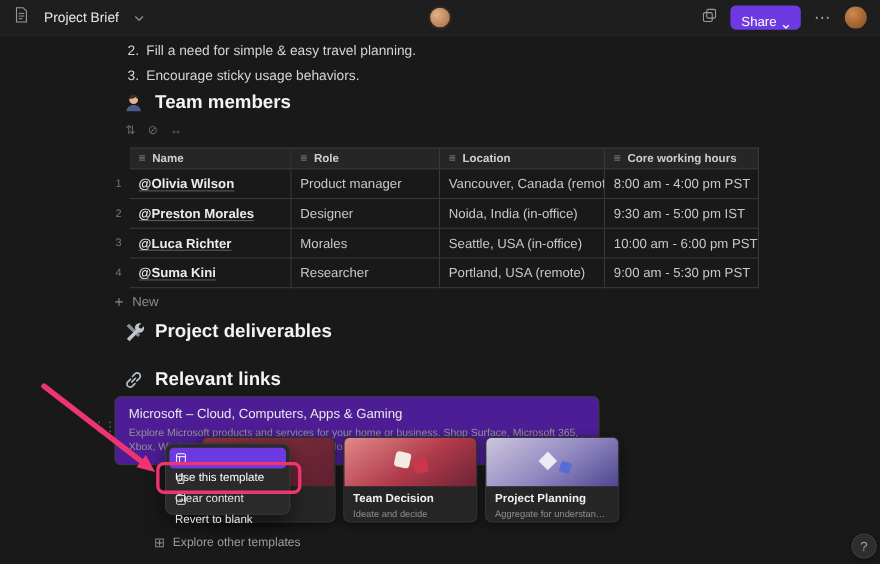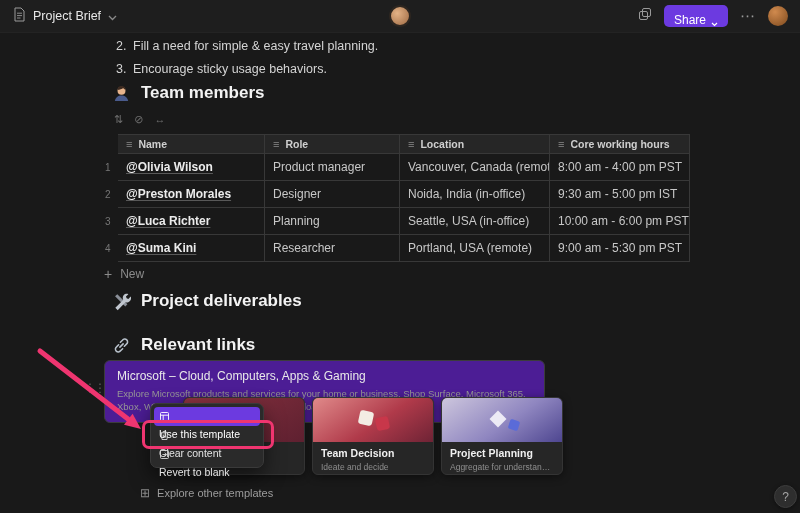--- a/index.html
+++ b/index.html
@@ -4,21 +4,21 @@
 <style>
   * { margin:0; padding:0; box-sizing:border-box; }
   body { width:800px; height:513px; overflow:hidden; background:#191919;
          font-family:"Liberation Sans", sans-serif; }
   .page { position:relative; width:800px; height:513px; background:#191919; overflow:hidden; }
 
   
   .topbar { position:absolute; top:0; left:0; right:0; height:33px; background:#1e1e1e;
             border-bottom:1px solid #232323; display:flex; align-items:center;
             justify-content:space-between; padding:0 12px; z-index:60; }
-  .tb-left { display:flex; align-items:center; gap:7px; }
+  .tb-left { display:flex; align-items:center; gap:14px; }
   .tb-title { font-size:12.5px; color:#e8e8e8; font-weight:500; }
   .tb-right { display:flex; align-items:center; gap:12px; }
   .share-btn { display:flex; align-items:flex-end; gap:5px; background:#6c3ae0; color:#fff;
                border:none; border-radius:5px; height:22px; padding:0 10px; font-size:12px;
                font-family:"Liberation Sans", sans-serif; cursor:pointer; }
   .tb-more { color:#9a9a9a; font-size:15px; letter-spacing:1px; cursor:pointer; }
   .tb-avatar-center { position:absolute; left:389px; top:5px; width:22px; height:22px;
         border-radius:50%; background:radial-gradient(circle at 35% 35%, #e3b286, #9e6a43);
         border:2px solid #2d2620; }
   .tb-avatar { width:20px; height:20px; border-radius:50%;
@@ -213,21 +213,21 @@
       <div class="tr">
         <div class="gut">2</div>
         <div class="td c1 name">@Preston Morales</div>
         <div class="td c2">Designer</div>
         <div class="td c3">Noida, India (in-office)</div>
         <div class="td c4">9:30 am - 5:00 pm IST</div>
       </div>
       <div class="tr">
         <div class="gut">3</div>
         <div class="td c1 name">@Luca Richter</div>
-        <div class="td c2">Planning</div>
+        <div class="td c2">Morales</div>
         <div class="td c3">Seattle, USA (in-office)</div>
         <div class="td c4">10:00 am - 6:00 pm PST</div>
       </div>
       <div class="tr">
         <div class="gut">4</div>
         <div class="td c1 name">@Suma Kini</div>
         <div class="td c2">Researcher</div>
         <div class="td c3">Portland, USA (remote)</div>
         <div class="td c4">9:00 am - 5:30 pm PST</div>
       </div>

